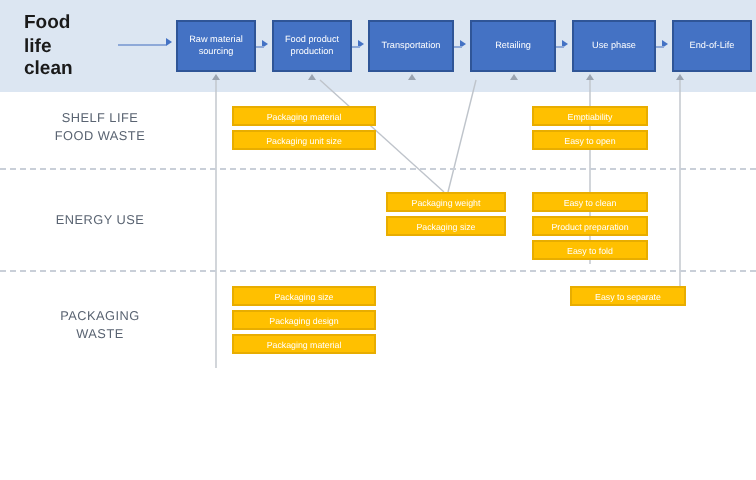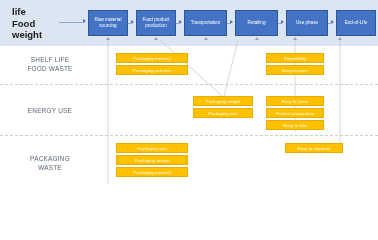--- a/index.html
+++ b/index.html
@@ -83,23 +83,23 @@
   svg.diag{position:absolute;left:0;top:0;width:378px;height:184px;overflow:visible;}
 </style>
 </head>
 <body>
 
 <div id="stage">
 
   <div class="band"></div>
 
   <div class="cycle-title">
+    <div>Food</div>
     <div>life</div>
-    <div>Food</div>
-    <div>weight</div>
+    <div>clean</div>
   </div>
 
   <svg class="diag" viewBox="0 0 378 184">
 
     <line x1="108" y1="40" x2="108" y2="184" stroke="#bfc4cb" stroke-width="0.7"></line>
 
     <line x1="160" y1="40" x2="222" y2="96" stroke="#bfc4cb" stroke-width="0.7"></line>
     <line x1="238" y1="40" x2="224" y2="96" stroke="#bfc4cb" stroke-width="0.7"></line>
 
     <line x1="295" y1="40" x2="295" y2="132" stroke="#bfc4cb" stroke-width="0.7"></line>

